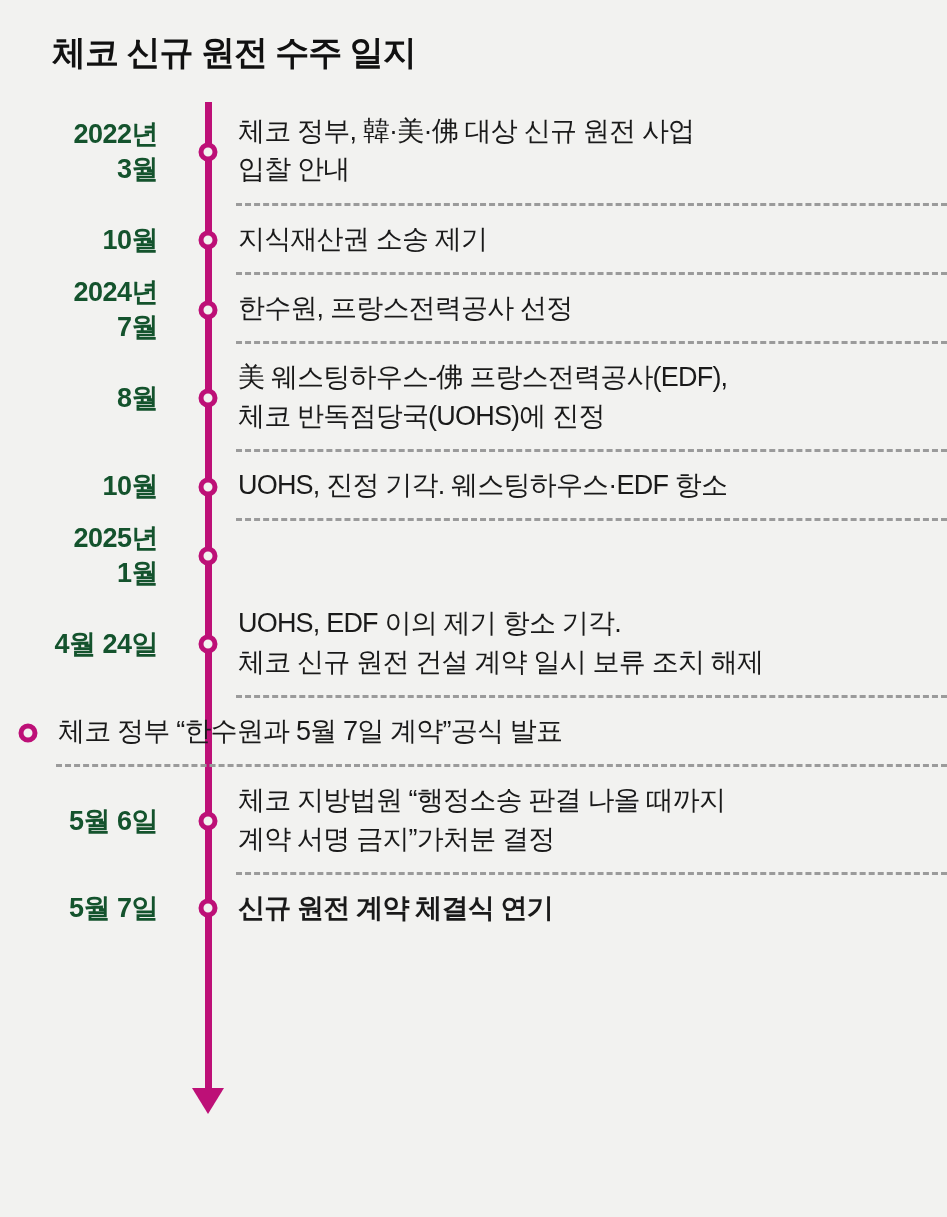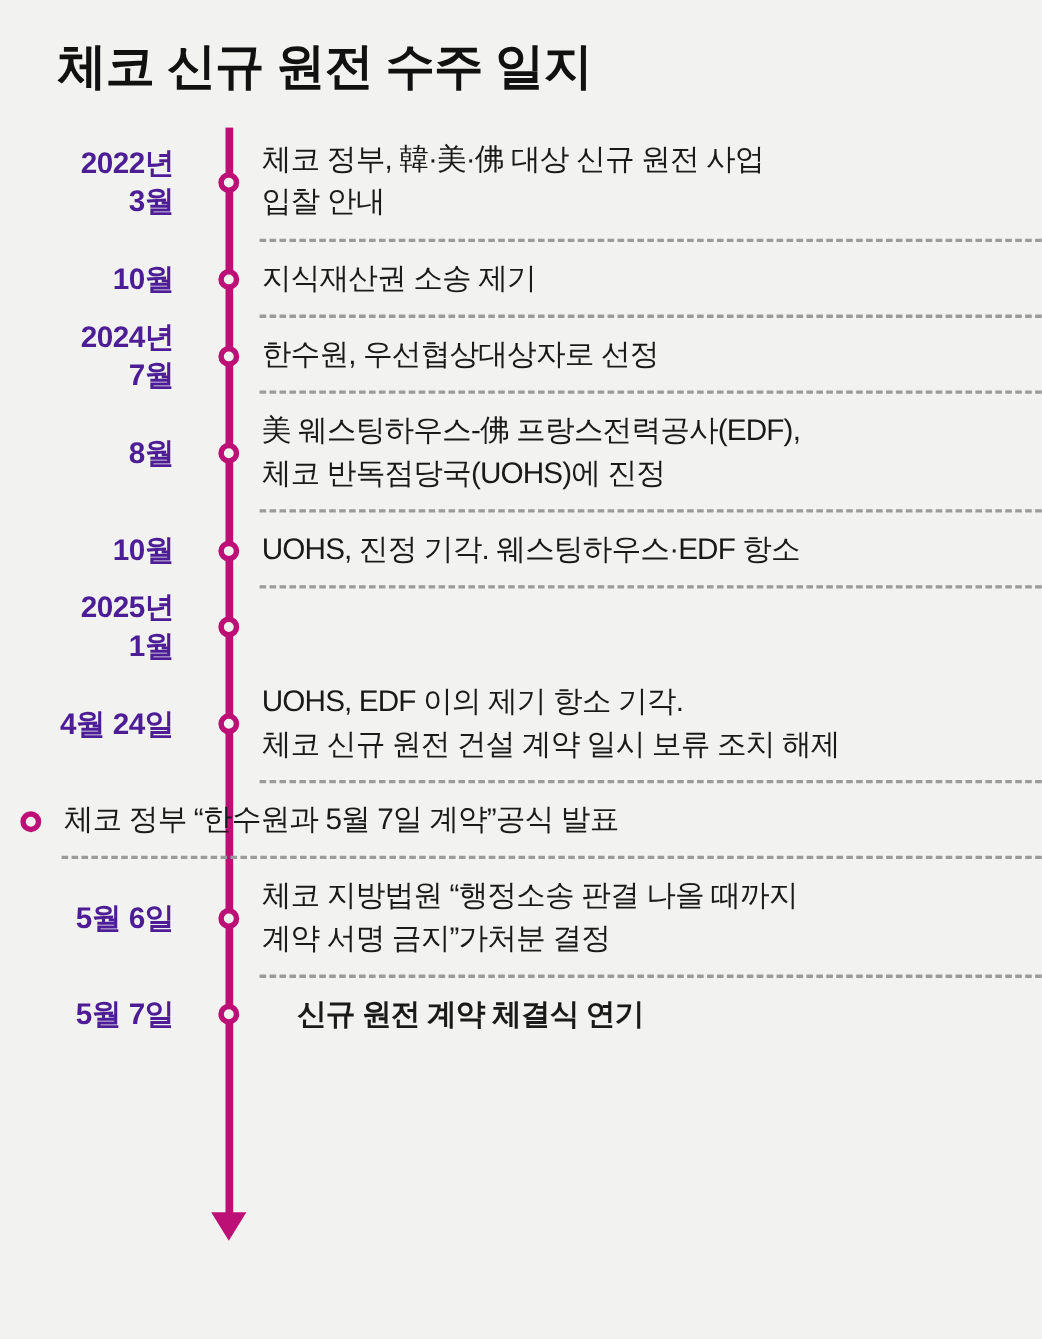--- a/index.html
+++ b/index.html
@@ -15,21 +15,21 @@
     overflow: hidden;
   }
   .page {
     position: relative;
     width: 947px;
     height: 1217px;
     box-sizing: border-box;
     padding: 0;
   }
   .title {
-    font-size: 45px;
+    font-size: 34px;
     font-weight: bold;
     letter-spacing: -1px;
     padding: 30px 0 0 52px;
     color: #111111;
   }
 
   
   .timeline {
     position: relative;
     margin-top: 22px;
@@ -65,21 +65,21 @@
     min-width: 180px;
     text-align: right;
     padding-right: 22px;
     box-sizing: border-box;
     font-size: 27px;
     font-weight: bold;
     line-height: 1.28;
     display: flex;
     flex-direction: column;
     justify-content: center;
-    color: #4c1d95;
+    color: #14532d;
     letter-spacing: -0.5px;
   }
   .dot-cell {
     width: 56px;
     min-width: 56px;
     position: relative;
   }
   .dot {
     position: absolute;
     left: 50%;
@@ -99,21 +99,20 @@
     box-sizing: border-box;
     font-size: 27px;
     line-height: 1.42;
     letter-spacing: -0.8px;
     display: flex;
     flex-direction: column;
     border-bottom: 3px dashed #9b9b9b;
   }
   .row:last-child .text-cell {
     border-bottom: none;
-    margin-left: 32px;
   }
   .text-cell.bold {
     font-weight: bold;
   }
   .text-line {
     white-space: nowrap;
   }
   .date-line {
     white-space: nowrap;
   }
@@ -155,21 +154,21 @@
         </div>
         <div class="row">
           <div class="date-cell">
             <div class="date-line">2024년</div>
             <div class="date-line">7월</div>
           </div>
           <div class="dot-cell">
             <div class="dot"></div>
           </div>
           <div class="text-cell">
-            <div class="text-line">한수원, 우선협상대상자로 선정</div>
+            <div class="text-line">한수원, 프랑스전력공사 선정</div>
           </div>
         </div>
         <div class="row">
           <div class="date-cell">
             <div class="date-line">8월</div>
           </div>
           <div class="dot-cell">
             <div class="dot"></div>
           </div>
           <div class="text-cell">

